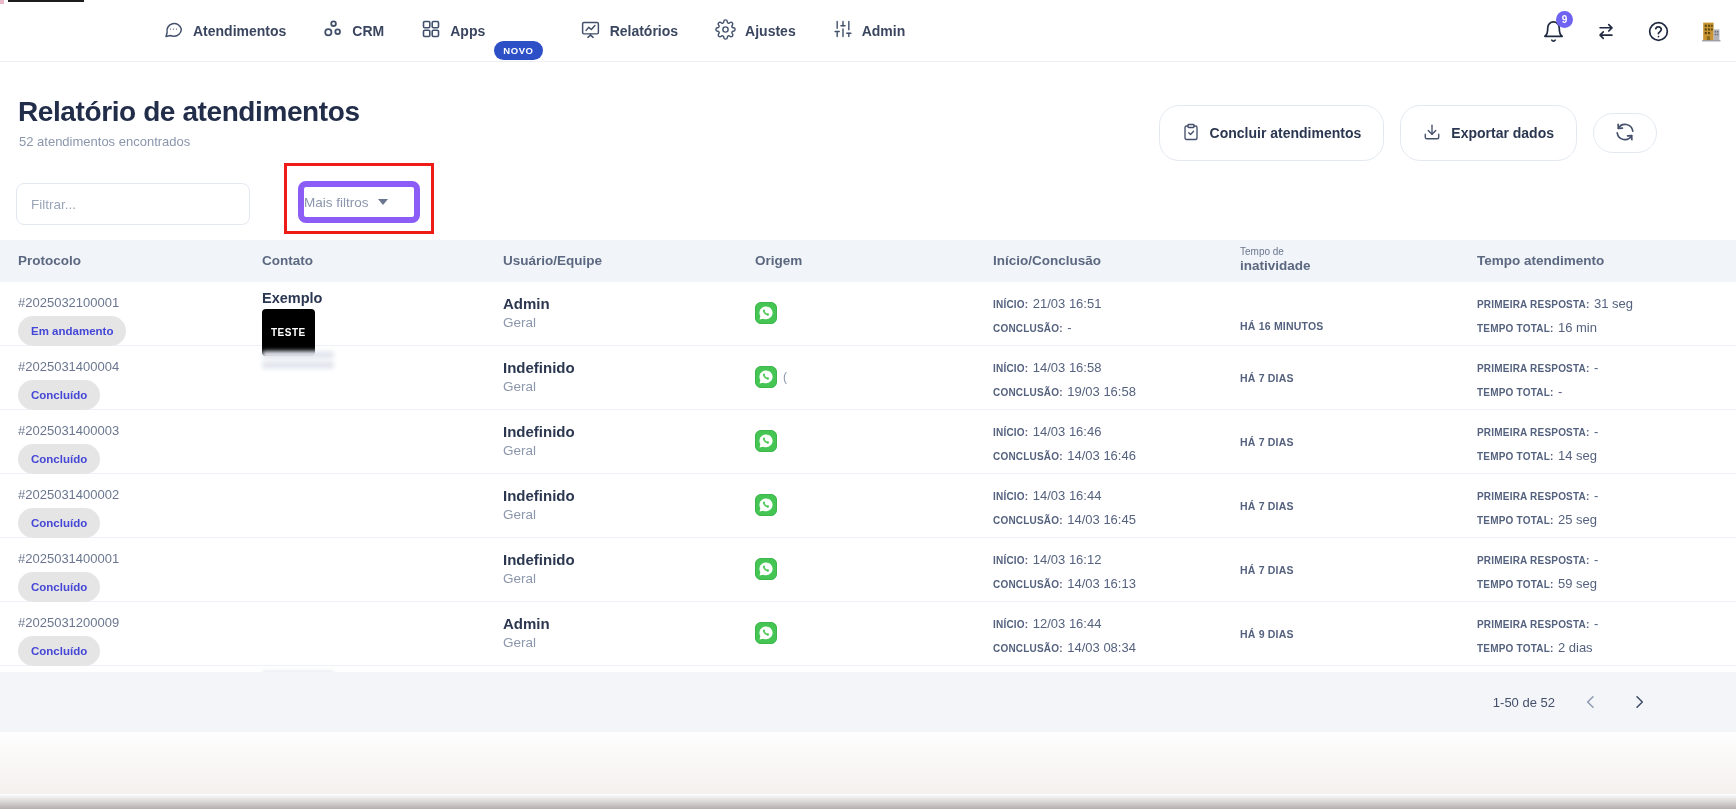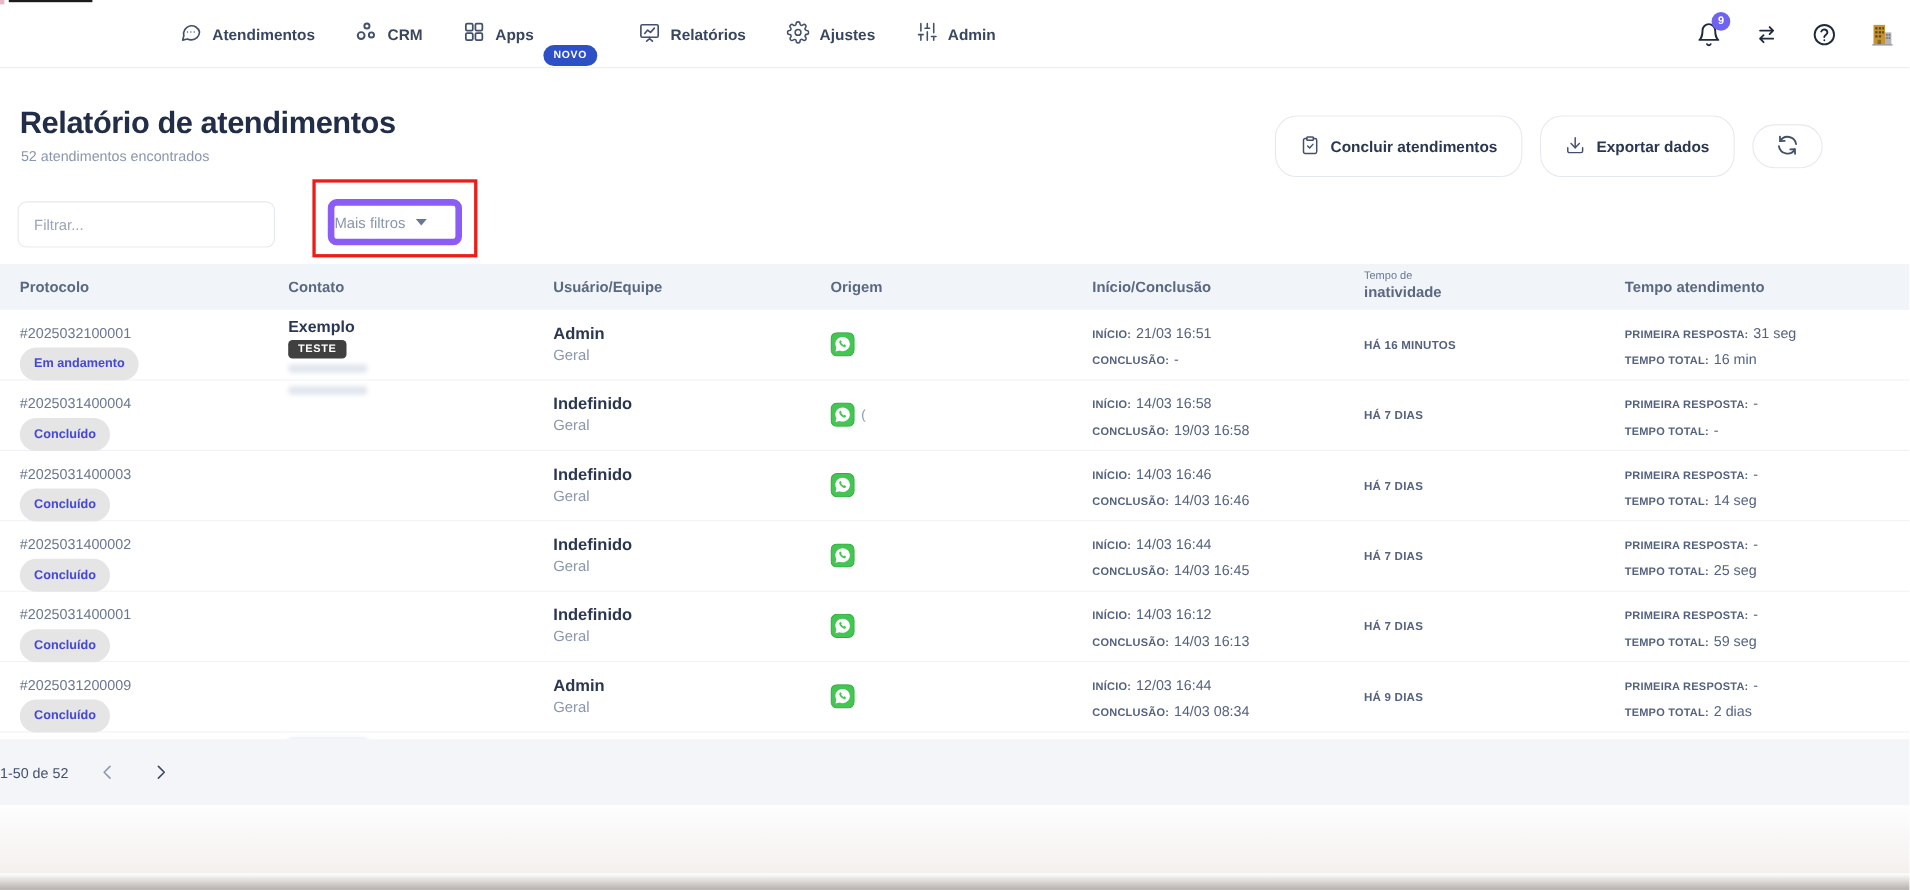--- a/index.html
+++ b/index.html
@@ -58,40 +58,40 @@
   .hcell.two-line { padding-top:6px; }
   .hcell .small-top { display:block; font-size:10px; font-weight:400; color:#6b7790; margin-bottom:1px; }
   .trow { height:64px; border-bottom:1px solid #edf0f6; background:#fff; }
   .cell { padding-left:18px; }
 
   .protocol { padding-top:13px; font-size:13px; color:#6b7790; }
   .status-badge { display:inline-block; margin-top:6px; background:#e5e5e5; color:#4547d6;
     font-size:11.5px; font-weight:700; padding:9px 13px; border-radius:15px; }
 
   .contact-name { padding-top:8px; font-size:14.5px; font-weight:700; color:#2b3750; }
-  .test-badge { display:inline-block; margin-top:3px; background:#404040; color:#fff;
-    font-size:10px; font-weight:700; letter-spacing:.5px; padding:3px 9px; border-radius:4px; }
+  .test-badge { display:inline-block; margin-top:3px; background:#000000; color:#fff;
+    font-size:10px; font-weight:700; letter-spacing:.5px; padding:18px 9px; border-radius:4px; }
   .redacted { width:72px; height:8px; background:#e3e7ee; filter:blur(2px); margin-top:5px; border-radius:3px; }
 
   .user-name { padding-top:13px; font-size:15px; font-weight:700; color:#2b3750; }
   .team-name { padding-top:3px; font-size:13.5px; color:#8b96ac; }
 
   .c-origin { padding-top:20px; display:flex; align-items:flex-start; gap:6px; }
   .origin-note { font-size:12px; color:#8b96ac; padding-top:4px; }
 
   .c-times, .c-tempo { padding-top:12px; }
   .line { margin-bottom:6px; white-space:nowrap; }
   .lbl { font-size:10px; font-weight:700; color:#55627f; letter-spacing:.2px; }
   .val { font-size:13px; color:#55627f; }
   .c-inat { display:flex; align-items:center; }
   .inat { font-size:10.5px; font-weight:700; color:#55627f; letter-spacing:.2px; }
 
   
   .footer { position:absolute; left:0; top:610px; width:1736px; height:60px; background:#f3f5f9;
-    display:flex; align-items:center; justify-content:flex-start; }
+    display:flex; align-items:center; justify-content:flex-end; }
   .pager { display:flex; align-items:center; gap:24px; margin-right:85px; }
   .pager-label { font-size:13px; color:#44506b; }
   .chev { background:none; border:none; cursor:pointer; display:flex; padding:4px; }
   .below { position:absolute; left:0; top:670px; width:1736px; height:62px;
     background:linear-gradient(#fefefe,#f4f0ee); }
   .page-shadow { position:absolute; left:0; bottom:0; width:1736px; height:15px;
     background:linear-gradient(to bottom, rgba(120,110,104,0), rgba(120,110,104,.55)); }
 </style>
 </head>
 <body>

